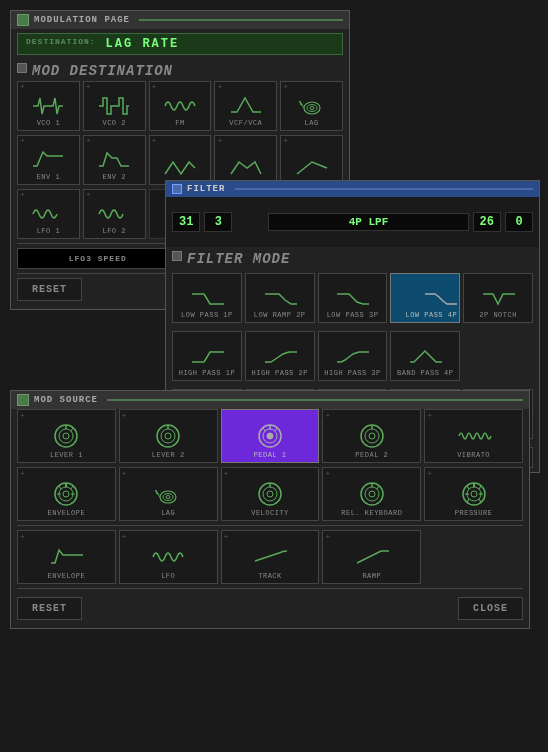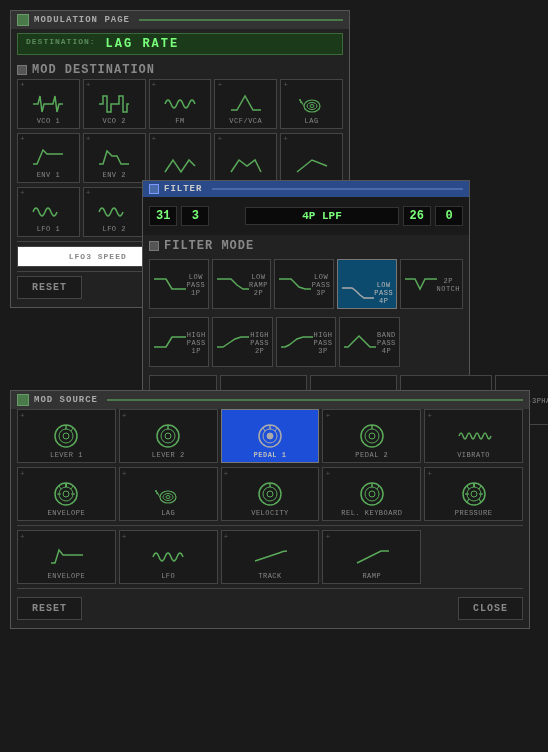--- a/index.html
+++ b/index.html
@@ -64,27 +64,28 @@
     }
     .destination-value {
       color: #7aff7a;
       font-size: 12px;
       font-weight: bold;
       letter-spacing: 2px;
     }
 
     .section-title {
       color: #888;
-      font-size: 12px;
+      font-size: 14px;
       font-weight: bold;
       letter-spacing: 1px;
       padding: 4px 6px 2px;
       display: flex;
-      align-items: center;
+      align-items: flex-start;
       gap: 5px;
+      font-style: italic;
     }
     .section-title::before {
       content: '';
       display: inline-block;
       width: 8px;
       height: 8px;
       background: #555;
       border: 1px solid #777;
     }
 
@@ -130,21 +131,21 @@
     }
 
     .mod-row-btns {
       display: grid;
       grid-template-columns: 1fr 1fr;
       gap: 3px;
       padding: 0 6px;
       margin-bottom: 4px;
     }
     .flat-btn {
-      background: #ffffff;
+      background: #000000;
       border: 1px solid #444;
       color: #888;
       font-size: 8px;
       font-weight: bold;
       letter-spacing: 1px;
       text-align: center;
       padding: 5px 4px;
       cursor: pointer;
     }
 
@@ -163,22 +164,22 @@
       cursor: pointer;
       display: inline-block;
     }
 
     
     svg { overflow: visible; }
 
     
     .filter-panel {
       top: 180px;
-      left: 142px;
-      width: 328px;
+      left: 165px;
+      width: 375px;
       background: #222;
       border: 1px solid #555;
       z-index: 2;
     }
 
     .filter-header {
       background: #2a4a8a;
       padding: 3px 6px;
       display: flex;
       align-items: center;
@@ -199,21 +200,21 @@
       flex: 1;
       height: 2px;
       background: #4a6aaa;
       margin-left: 5px;
     }
 
     .filter-params {
       display: flex;
       align-items: center;
       gap: 4px;
-      padding: 9px 6px;
+      padding: 15px 6px;
       background: #1a1a1a;
     }
     .filter-param {
       background: #0a0a0a;
       border: 1px solid #333;
       color: #7aff7a;
       font-size: 12px;
       font-weight: bold;
       padding: 2px 6px;
       min-width: 28px;
@@ -234,21 +235,21 @@
     .filter-mode-grid {
       display: grid;
       grid-template-columns: repeat(5, 1fr);
       gap: 3px;
       padding: 4px 6px;
     }
     .filter-mode-btn {
       background: #1a1a1a;
       border: 1px solid #444;
       display: flex;
-      flex-direction: row;
+      flex-direction: column;
       align-items: center;
       justify-content: flex-end;
       padding: 4px 2px 3px;
       cursor: pointer;
       min-height: 50px;
     }
     .filter-mode-btn.active {
       background: #0c4a6e;
       border-color: #777;
       align-items: flex-end;
@@ -297,23 +298,22 @@
       display: flex;
       flex-direction: column;
       align-items: center;
       justify-content: flex-end;
       padding: 4px 2px 3px;
       cursor: pointer;
       min-height: 54px;
       position: relative;
     }
     .source-btn.active {
-      background: #1d4ed8;
+      background: #6d28d9;
       border-color: #777;
-      font-weight: bold;
     }
     .source-btn .plus {
       position: absolute;
       top: 1px;
       left: 2px;
       color: #555;
       font-size: 8px;
     }
     .source-btn .btn-icon { margin-bottom: 2px; height: 26px; display: flex; align-items: center; justify-content: center; width: 100%; }
     .source-btn .btn-label { color: #888; font-size: 7px; letter-spacing: 0.5px; text-align: center; }

